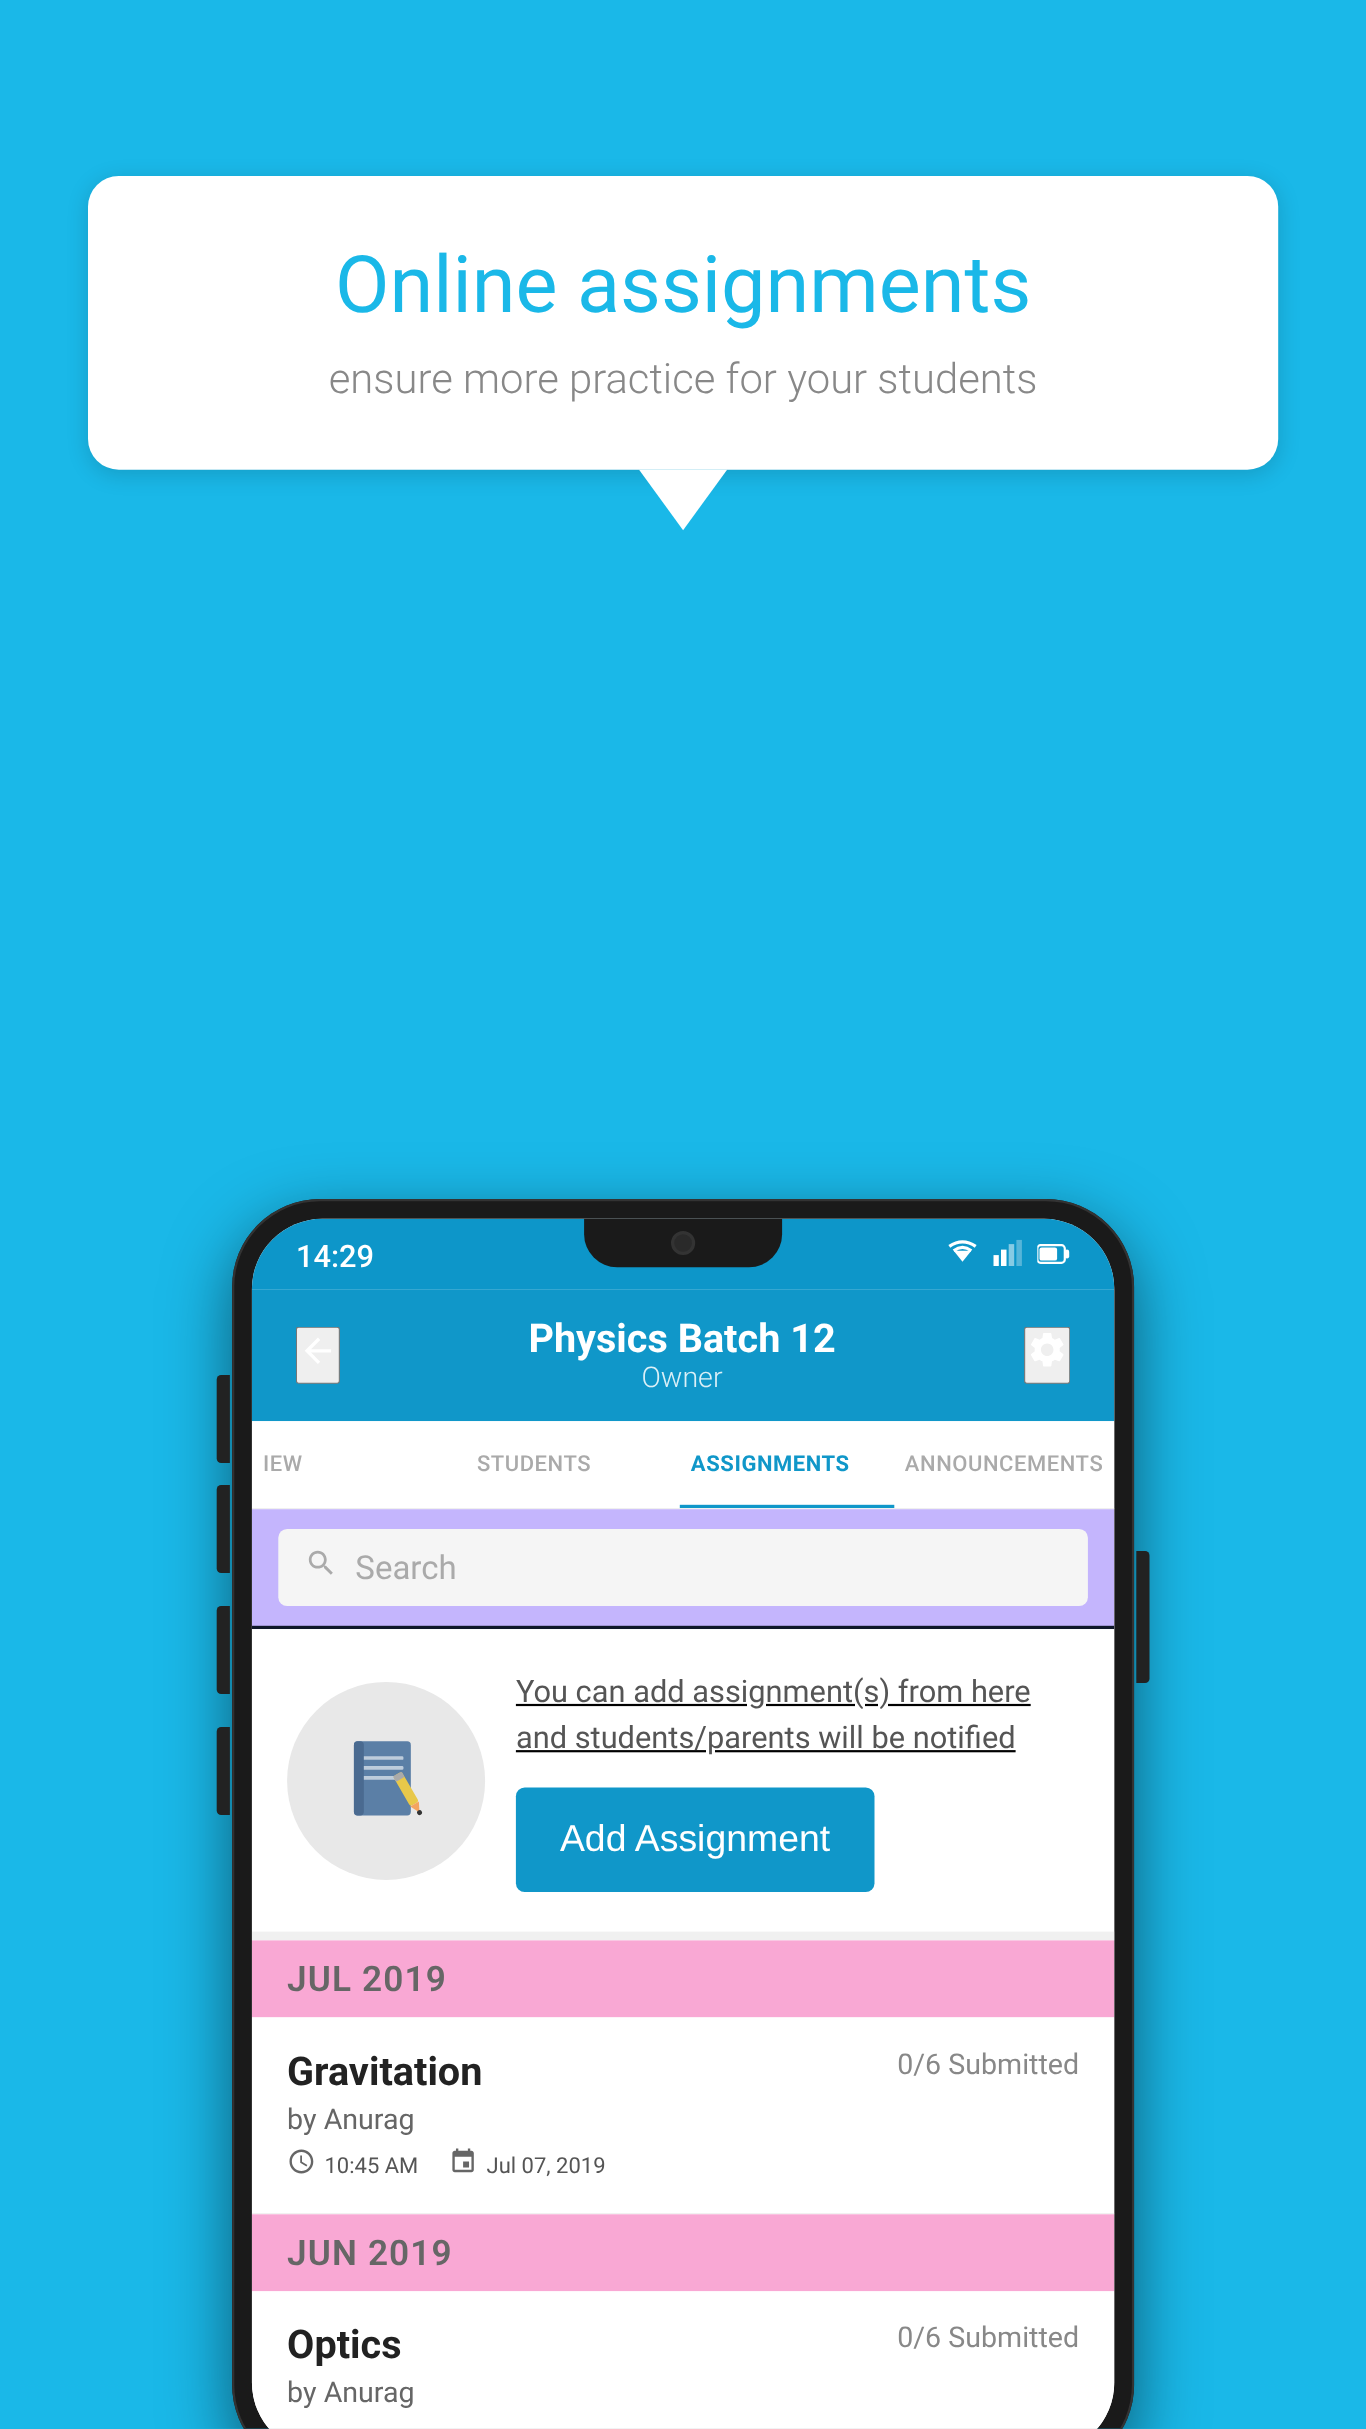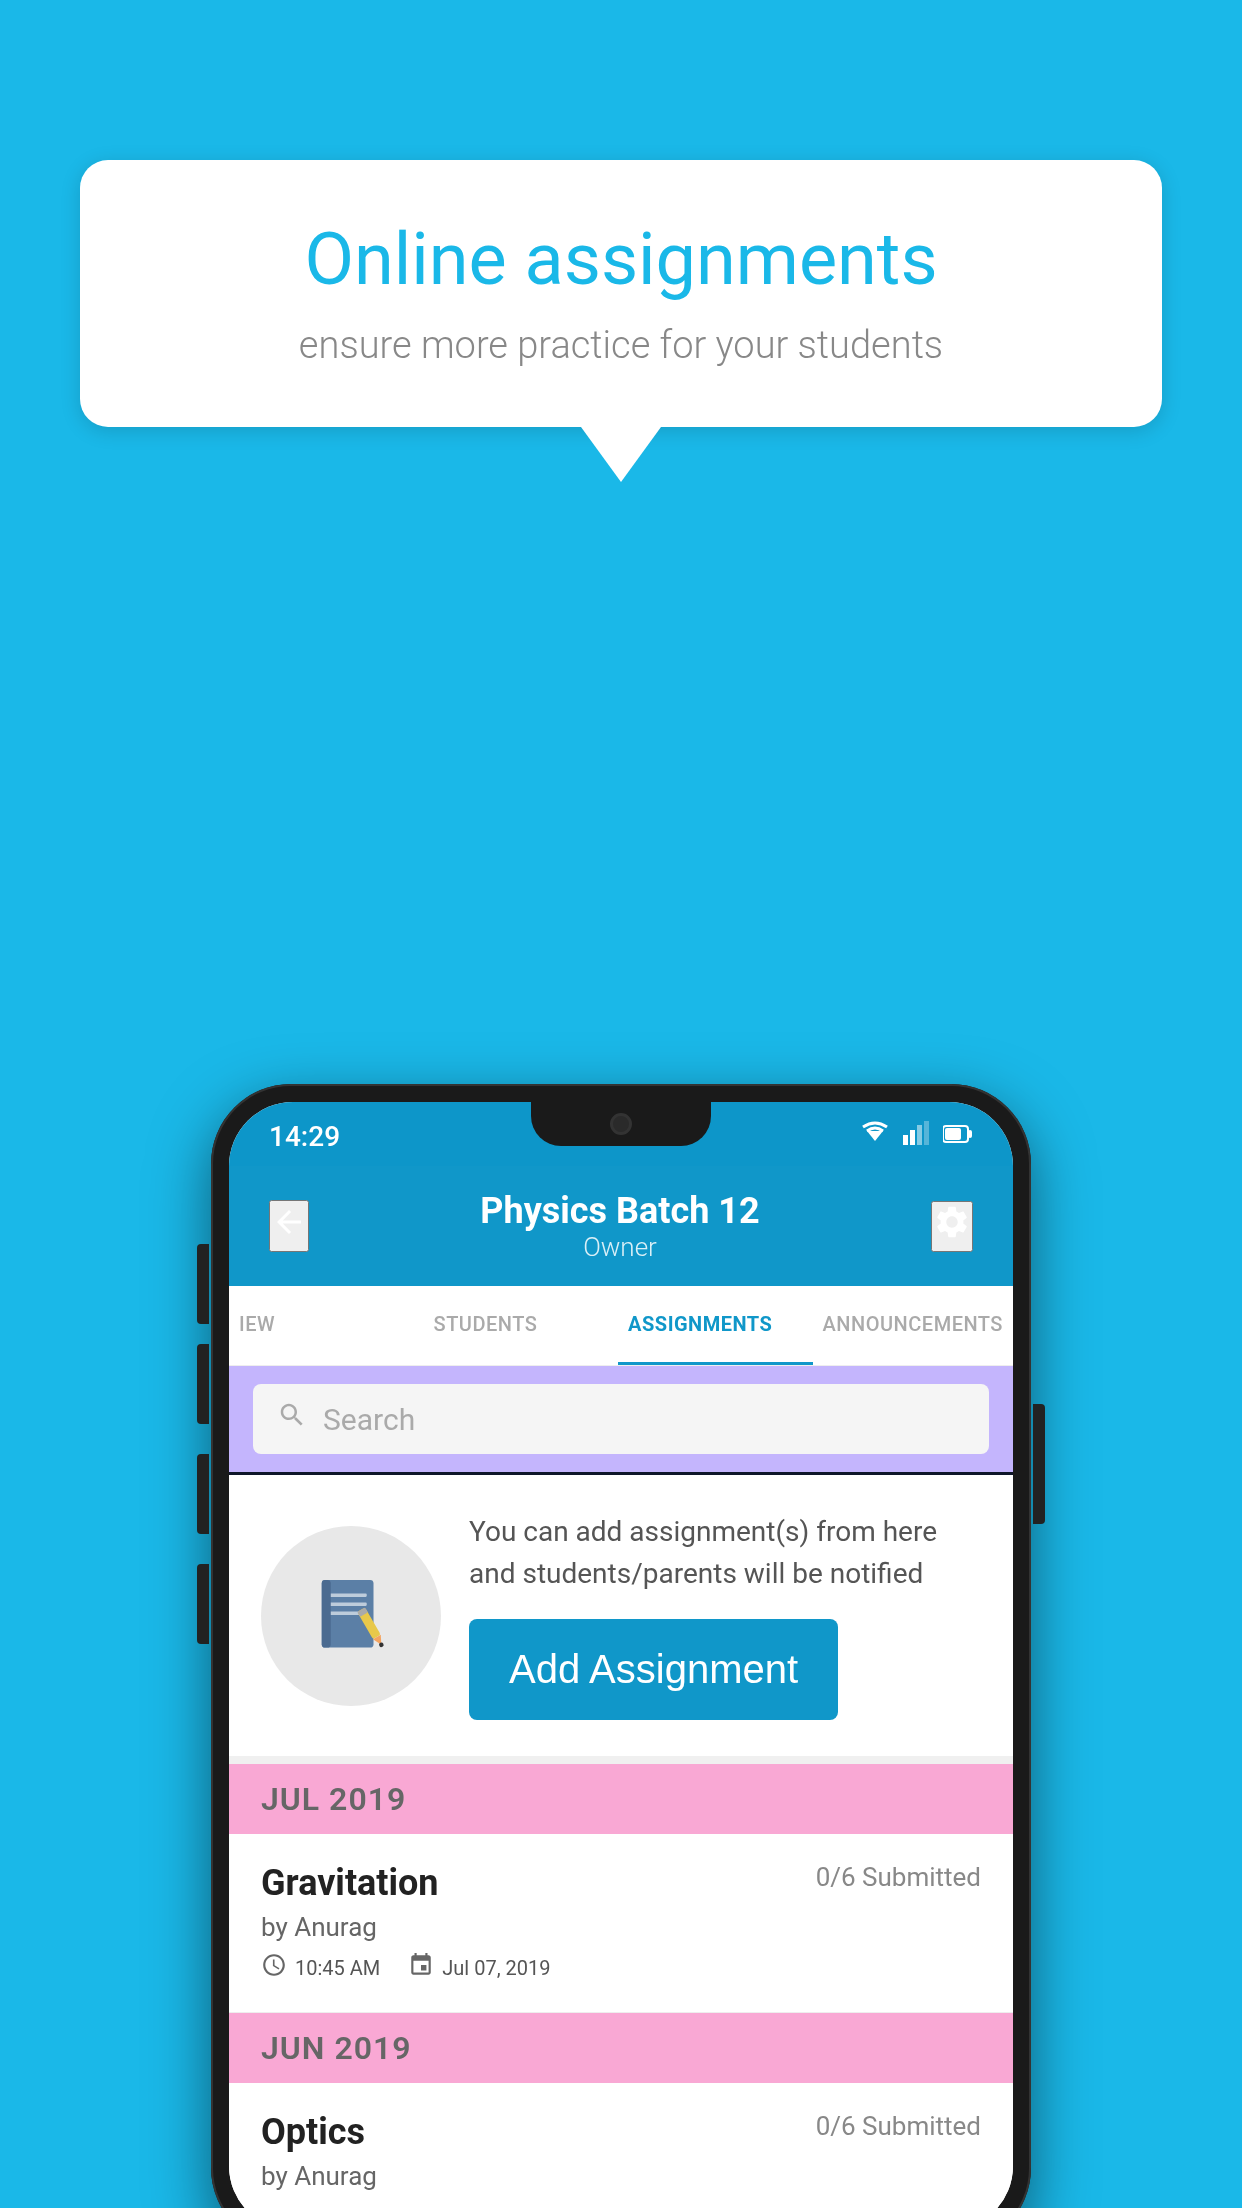--- a/index.html
+++ b/index.html
@@ -245,20 +245,21 @@
     }
 
     
     .empty-state {
       background: white;
       padding: 36px 32px;
       display: flex;
       align-items: center;
       gap: 28px;
       border-bottom: 8px solid #f0f0f0;
+      text-decoration: underline;
     }
 
     .empty-icon-circle {
       width: 180px;
       height: 180px;
       background: #e8e8e8;
       border-radius: 50%;
       display: flex;
       align-items: center;
       justify-content: center;
@@ -275,21 +276,21 @@
       line-height: 1.5;
       margin-bottom: 24px;
     }
 
     .add-assignment-btn {
       background: #1097c9;
       color: white;
       border: none;
       border-radius: 8px;
       padding: 28px 40px;
-      font-size: 40px;
+      font-size: 34px;
       font-weight: 500;
       cursor: pointer;
     }
 
     
     .section-header {
       background: #f9a8d4;
       padding: 16px 32px;
       font-size: 32px;
       color: #666;

